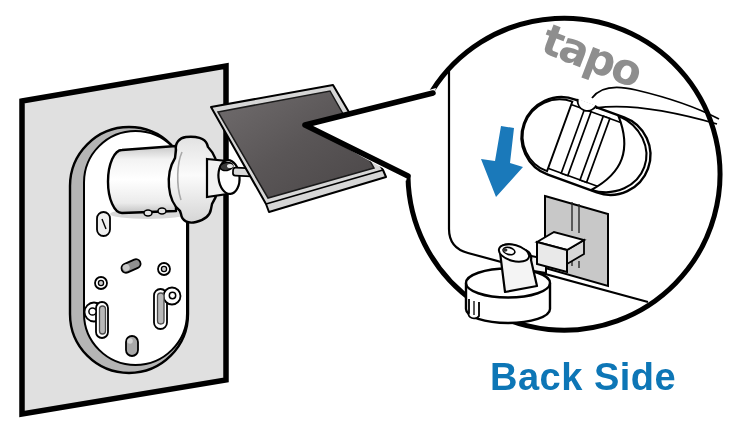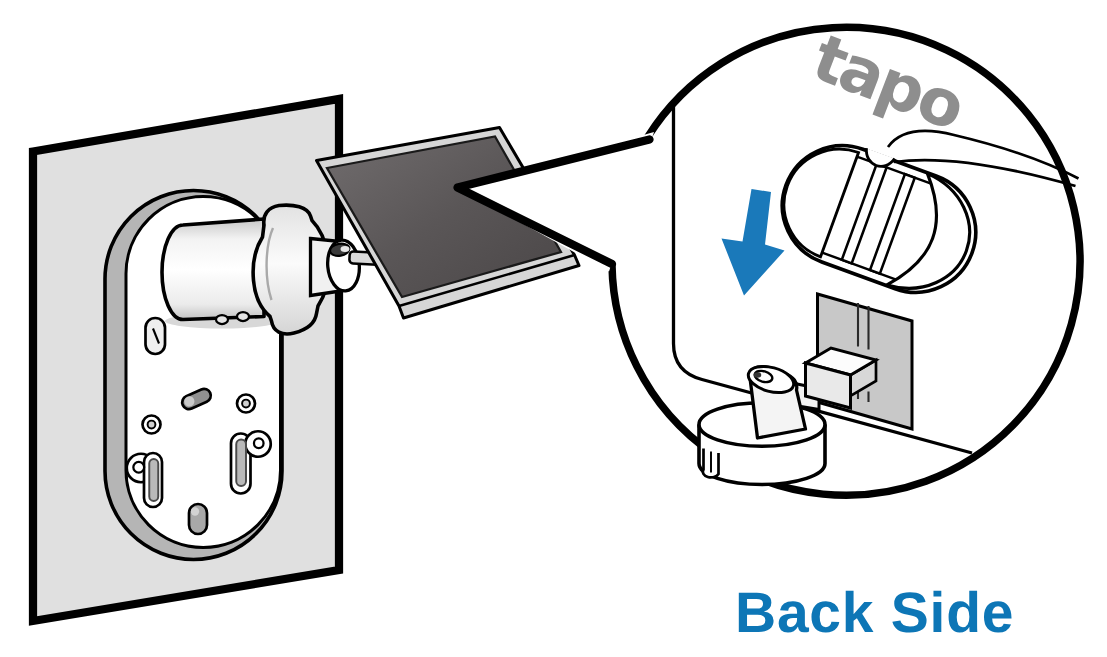--- a/index.html
+++ b/index.html
@@ -5,21 +5,21 @@
   html,body{margin:0;padding:0;background:#ffffff;}
   .stage{position:relative;width:738px;height:438px;background:#ffffff;overflow:hidden;
          font-family:"Liberation Sans",sans-serif;}
   .stage svg{position:absolute;left:0;top:0;}
   .tapo-logo{position:absolute;left:553px;top:14px;transform:rotate(21deg);
              transform-origin:left top;font-family:"DejaVu Sans",sans-serif;
              font-weight:bold;font-size:43px;letter-spacing:-2px;color:#8e8e8e;
              user-select:none;}
   .back-side-label{position:absolute;left:490px;top:356px;white-space:nowrap;
              font-family:"Liberation Sans",sans-serif;font-weight:bold;
-             font-size:38px;letter-spacing:0.5px;color:#0d76b6;user-select:none;margin-top:32px;}
+             font-size:38px;letter-spacing:0.5px;color:#0d76b6;user-select:none;}
 </style>
 </head>
 <body>
 
 <div class="stage">
 <svg width="738" height="438" viewBox="0 0 738 438">
   <defs>
     <linearGradient id="panelGrad" x1="0" y1="0" x2="1" y2="1">
       <stop offset="0" stop-color="#716d6e"></stop>
       <stop offset="0.5" stop-color="#5a5657"></stop>

